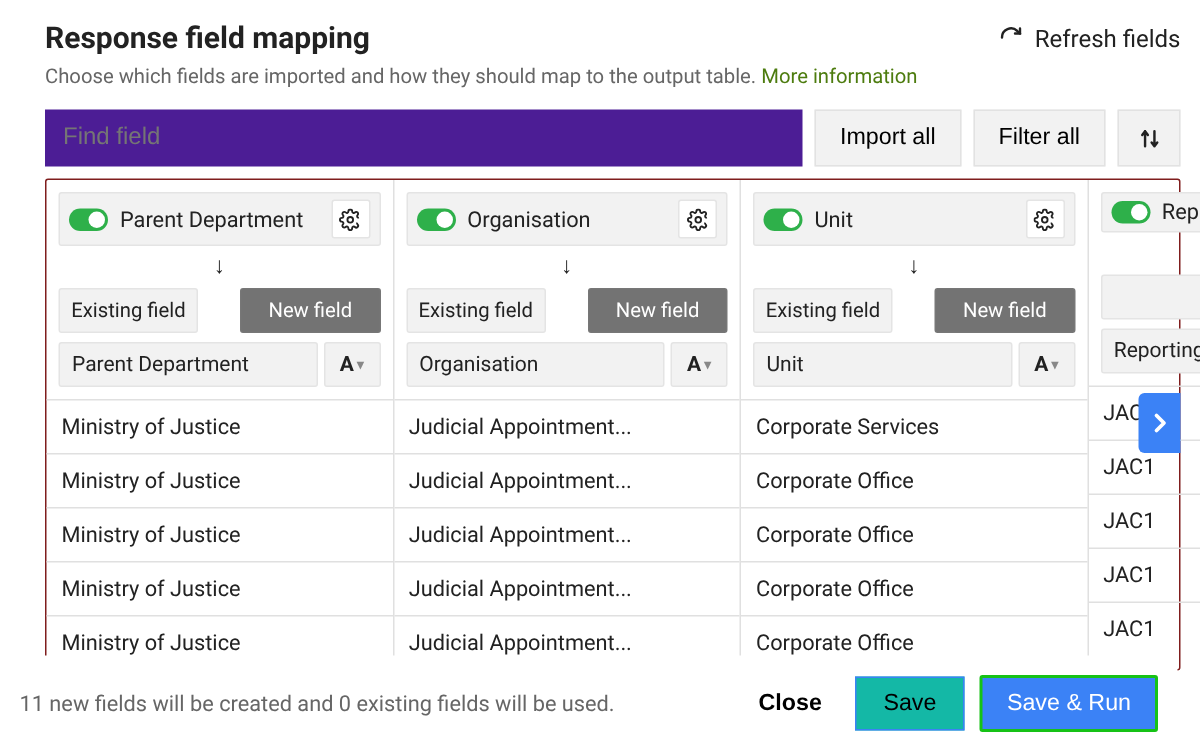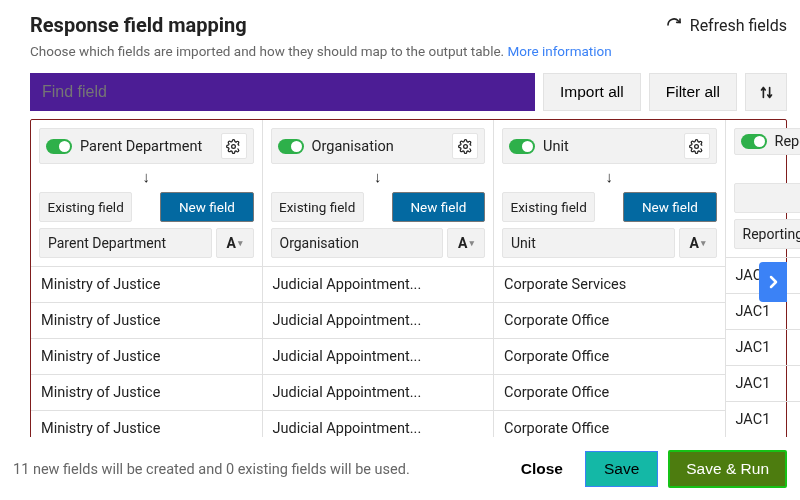--- a/index.html
+++ b/index.html
@@ -2,53 +2,53 @@
 <html><head>
   <meta charset="utf-8">
   <style>
     * { box-sizing: border-box; margin: 0; padding: 0; }
     body { font-family: -apple-system, BlinkMacSystemFont, "Segoe UI", Roboto, sans-serif; width: 800px; height: 500px; overflow: hidden; color: #222; background: #fff; position: relative; }
     .container { padding: 13px 13px 0 30px; }
     .header-row { display: flex; justify-content: space-between; align-items: center; margin-bottom: 6px; }
     .title { font-size: 20px; font-weight: 700; }
     .refresh { display: flex; align-items: center; gap: 8px; font-size: 16px; font-weight: 400; cursor: pointer; }
     .desc { font-size: 13.5px; color: #666; margin-bottom: 14px; }
-    .more-info { color: #3b82f6; }
+    .more-info { color: #4d7c0f; }
     .toolbar { display: flex; gap: 8px; margin-bottom: 8px; }
     .find-input { flex: 1; background: #4c1d95; border: none; font-size: 16px; padding: 10px 12px; color: #888; }
     .toolbar-btn { background: #f2f2f2; border: 1px solid #e2e2e2; padding: 0 16px; font-size: 15.5px; font-weight: 500; cursor: pointer; white-space: nowrap; display: flex; align-items: center; }
     .sort-btn { width: 42px; justify-content: center; }
 
     .columns { display: flex; border: 1px solid #7f1d1d; border-radius: 2px; position: relative; }
     .col { width: calc((800px - 26px) / 4 + 38px); flex-shrink: 0; border-right: 1px solid #e0e0e0; }
     .col:last-child { border-right: none; }
     .col-head { padding: 8px; }
     .head-top { display: flex; align-items: center; background: #f2f2f2; border: 1px solid #e4e4e4; border-radius: 2px; padding: 4px 6px; }
     .toggle { width: 26px; height: 15px; border-radius: 8px; background: #2eb04a; position: relative; margin-right: 8px; flex-shrink: 0; }
     .toggle::after { content: ""; position: absolute; left: 13px; top: 2px; width: 11px; height: 11px; border-radius: 50%; background: #fff; }
     .head-label { font-size: 14.5px; flex: 1; white-space: nowrap; overflow: hidden; }
     .gear { width: 26px; height: 26px; display: flex; align-items: center; justify-content: center; background: #fff; border: 1px solid #e4e4e4; border-radius: 2px; cursor: pointer; flex-shrink: 0; margin-left: 4px; }
     .arrow-down { text-align: center; font-size: 15px; padding: 4px 0 6px 0; font-weight: 900; }
     .tab-row { display: flex; gap: 4px; }
     .tab { flex: 1; text-align: center; font-size: 13.5px; padding: 6px 4px; background: #f2f2f2; border: 1px solid #e4e4e4; border-radius: 2px; cursor: pointer; white-space: nowrap; }
-    .tab.active { background: #0369a1; color: #fff; border-color: #777; margin-left: 24px; }
+    .tab.active { background: #737373; color: #fff; border-color: #777; margin-left: 24px; }
     .field-type-row { display: flex; gap: 4px; margin-top: 6px; }
     .field-name { flex: 1; background: #f2f2f2; border: 1px solid #e4e4e4; border-radius: 2px; padding: 6px 8px; font-size: 14px; white-space: nowrap; overflow: hidden; }
     .type-btn { width: 38px; background: #f2f2f2; border: 1px solid #e4e4e4; border-radius: 2px; display: flex; align-items: center; justify-content: center; font-size: 14px; font-weight: 700; cursor: pointer; }
     .type-btn .caret { font-size: 9px; margin-left: 2px; color: #888; }
     .data-cell { border-top: 1px solid #e0e0e0; padding: 8px 10px; font-size: 14.5px; white-space: nowrap; overflow: hidden; text-overflow: ellipsis; height: 36px; line-height: 20px; }
 
     .scroll-right-btn { position: absolute; right: -1px; top: 142px; width: 28px; height: 40px; background: #3b82f6; color: #fff; display: flex; align-items: center; justify-content: center; font-size: 15px; font-weight: 700; border-radius: 4px 0 0 4px; cursor: pointer; z-index: 5; }
 
-    .footer { position: absolute; bottom: 0; left: 0; right: 0; background: #fff; padding: 12px 13px; display: flex; align-items: center; border-top: 1px solid rgba(0,0,0,0); }
+    .footer { position: absolute; bottom: 0; left: 0; right: 15px; background: #fff; padding: 12px 13px; display: flex; align-items: center; border-top: 1px solid rgba(0,0,0,0); }
     .footer-text { font-size: 14.5px; color: #666; flex: 1; }
     .footer-btns { display: flex; align-items: center; gap: 10px; }
     .btn-close { font-size: 15.5px; font-weight: 600; background: none; border: none; cursor: pointer; padding: 8px 12px; text-align: center; }
     .btn-save { font-size: 15.5px; font-weight: 500; background: #14b8a6; border: 1px solid #3b82f6; cursor: pointer; padding: 8px 18px; }
-    .btn-saverun { font-size: 15.5px; font-weight: 500; background: #4d7c0f; color: #fff; border: 2px solid #16c216; cursor: pointer; padding: 8px 16px; border-radius: 2px; }
+    .btn-saverun { font-size: 15.5px; font-weight: 500; background: #3b82f6; color: #fff; border: 2px solid #16c216; cursor: pointer; padding: 8px 16px; border-radius: 2px; }
     svg { display: block; }
   </style>
 </head>
 <body>
 
 <div class="container">
   <div class="header-row">
     <div class="title">Response field mapping</div>
     <div class="refresh">
       <span>

